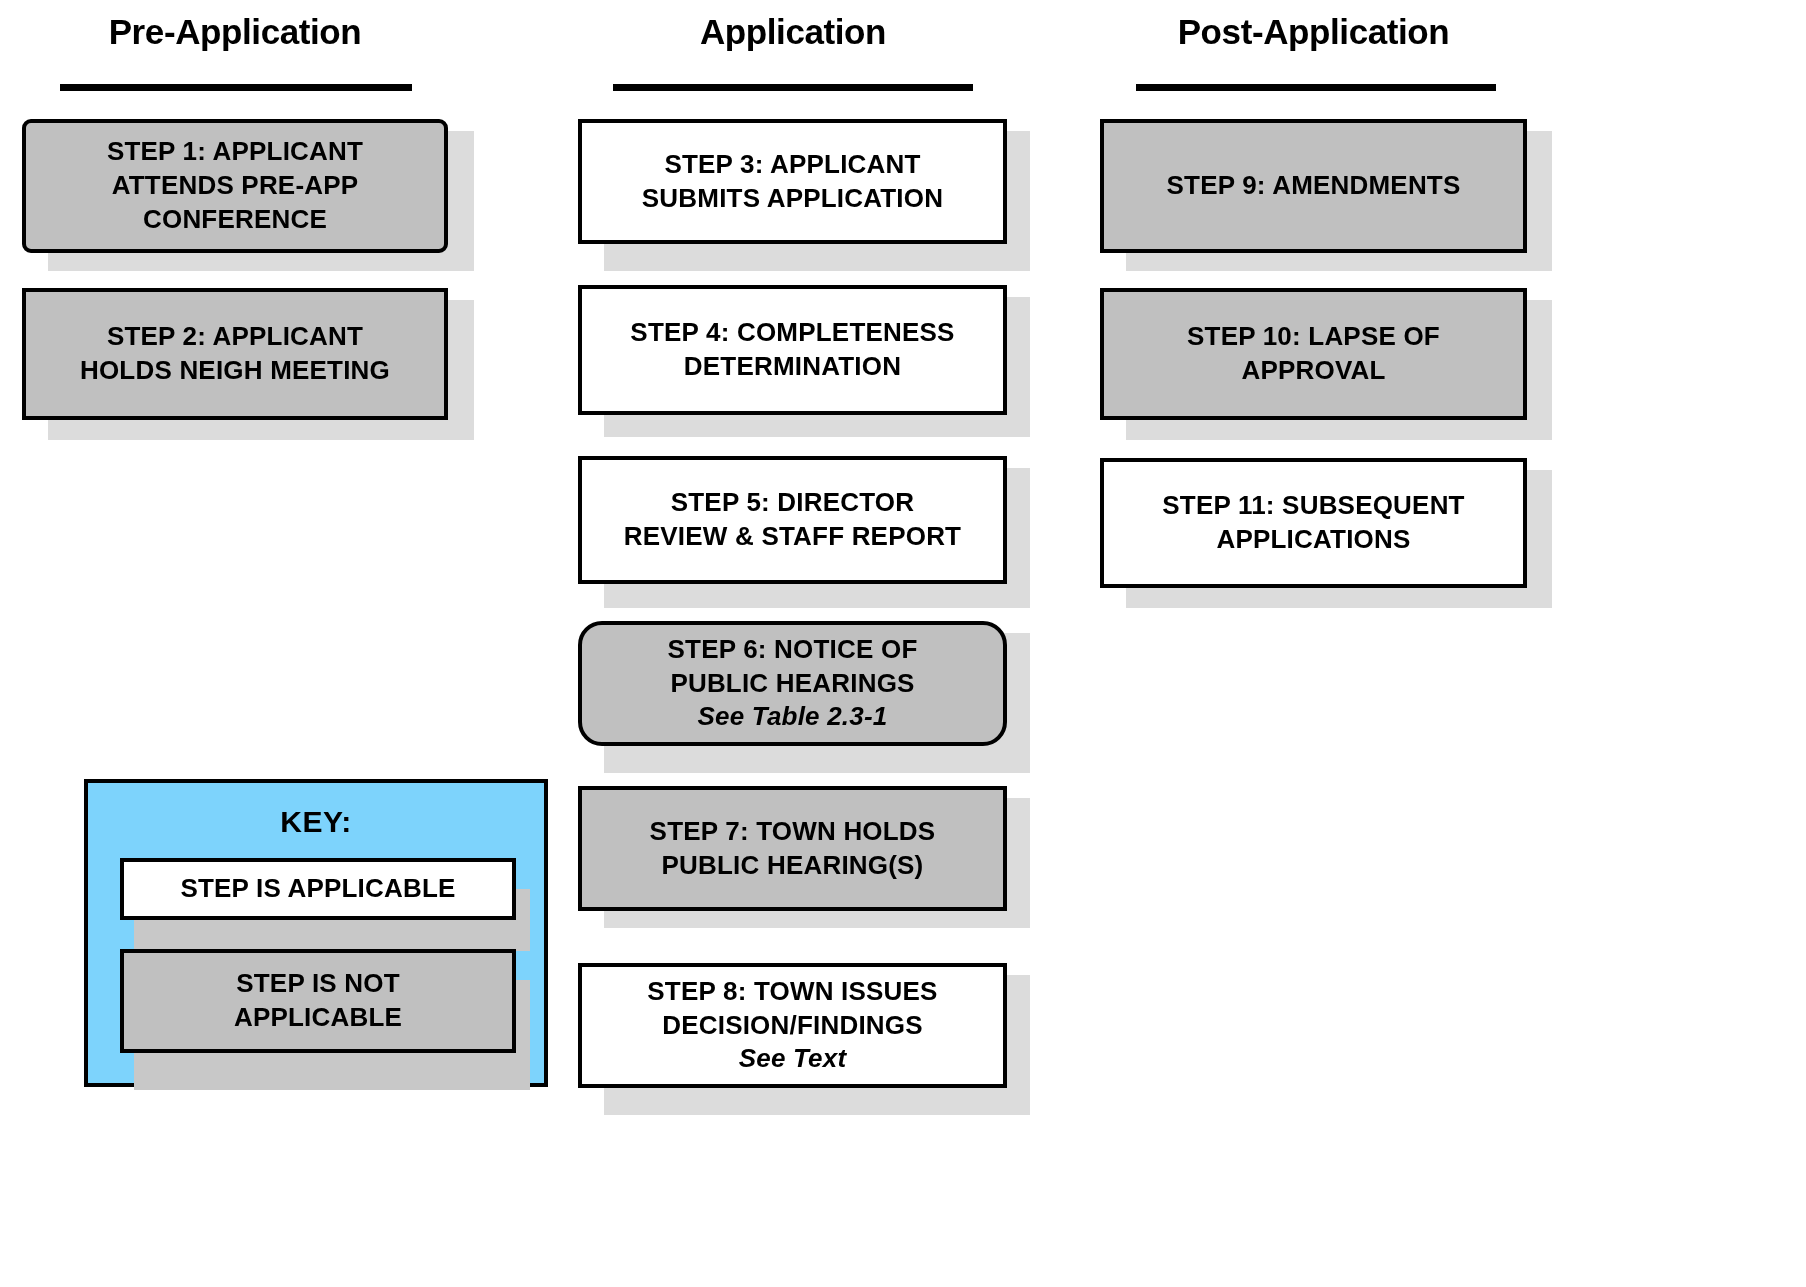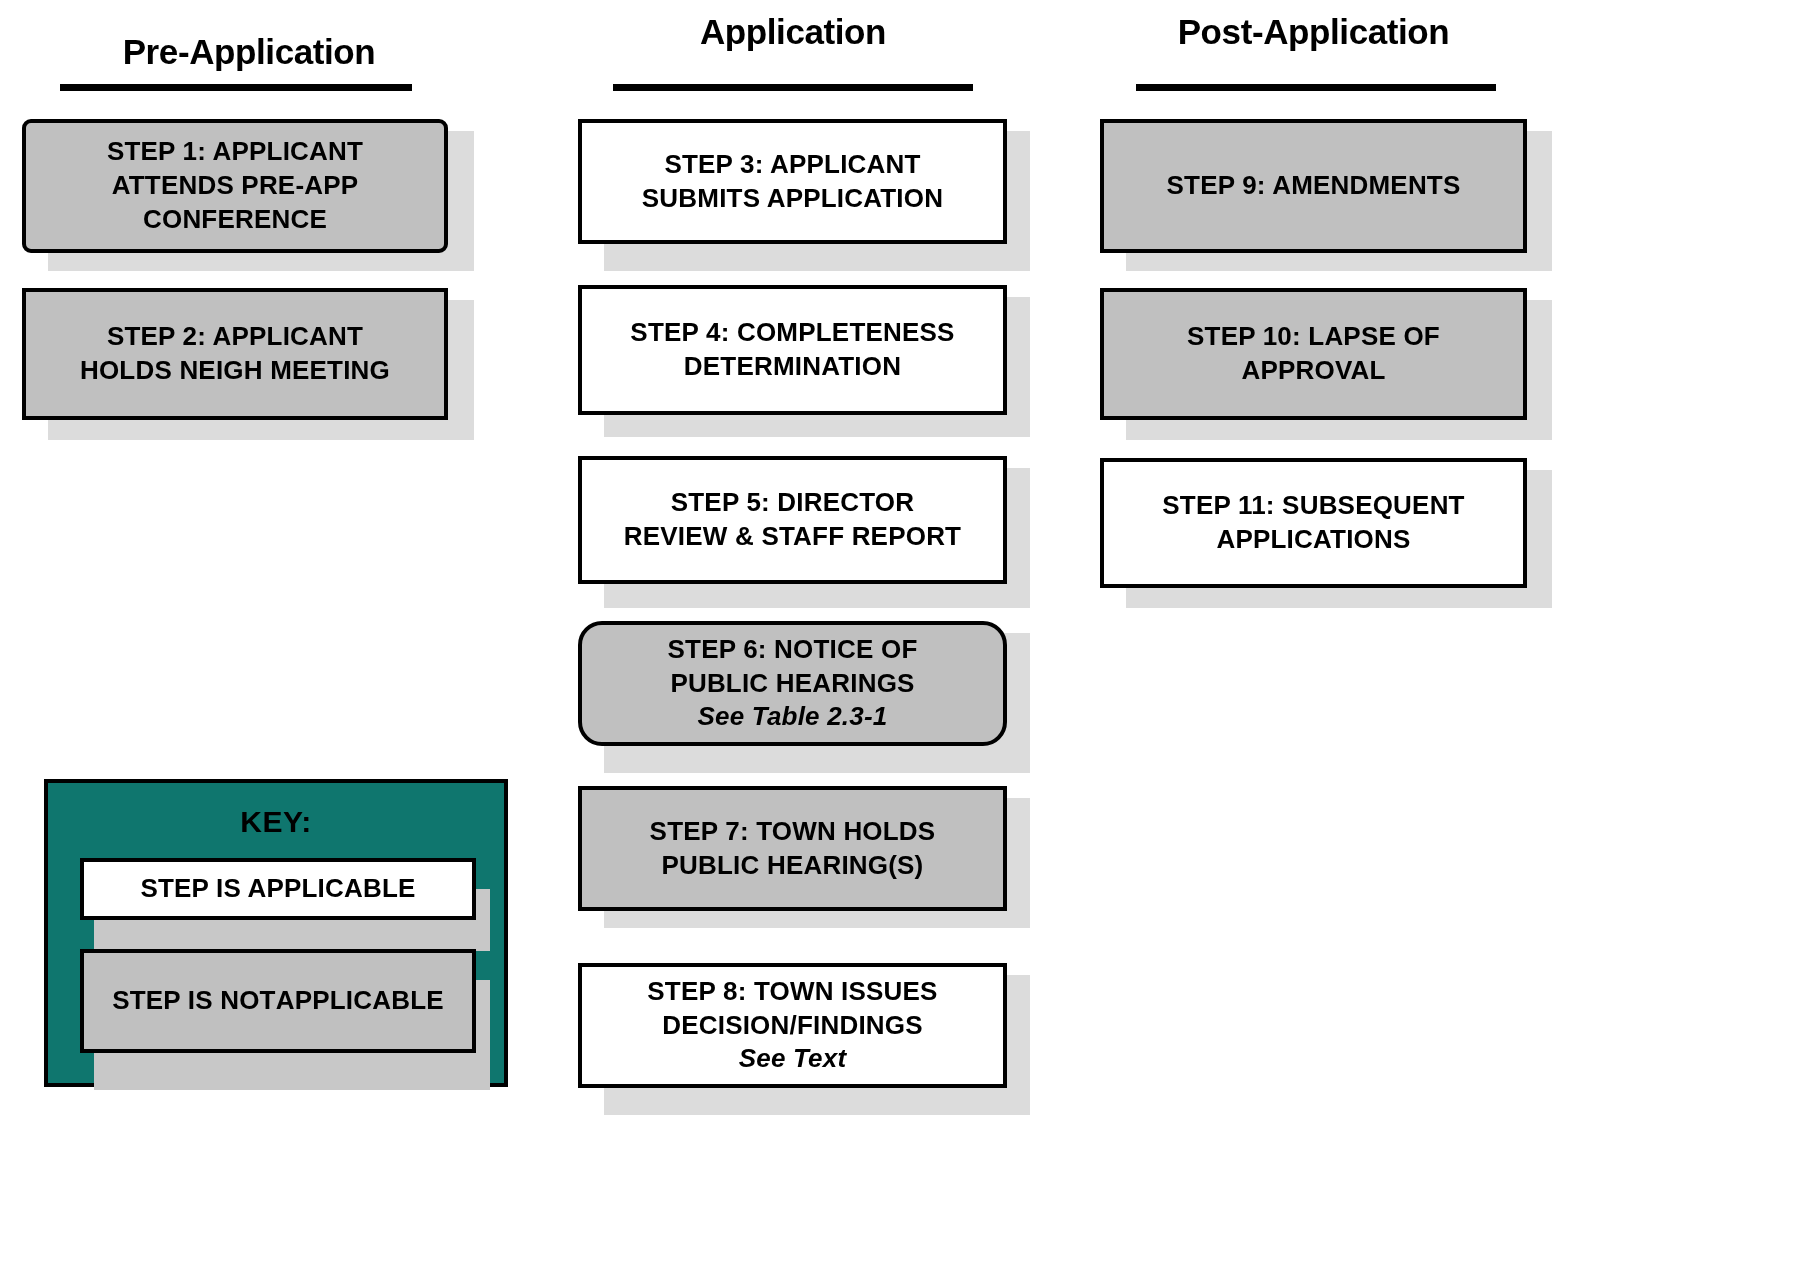--- a/index.html
+++ b/index.html
@@ -74,22 +74,23 @@
     font-style: italic;
     font-weight: bold;
     white-space: nowrap;
   }
 
   
   .key-box {
     position: absolute;
     box-sizing: border-box;
     border: 4px solid #000000;
-    background: #0f766e;
+    background: #7dd3fc;
     z-index: 3;
+    margin-left: 40px;
   }
   .key-title {
     position: absolute;
     width: 100%;
     text-align: center;
     font-weight: bold;
     font-size: 30px;
     color: #000000;
     letter-spacing: 0.5px;
   }
@@ -114,21 +115,21 @@
     position: absolute;
     background: #c8c8c8;
     z-index: 4;
   }
 </style>
 </head>
 <body>
 
 <div class="canvas">
 
-  <div class="col-header" style="left:36px; top:12px; width:426px;margin-top:20px;">Pre-Application</div>
+  <div class="col-header" style="left:22px; top:12px; width:426px;">Pre-Application</div>
   <div class="col-rule" style="left:60px; top:84px; width:352px;"></div>
 
   <div class="step-shadow" style="left:48px; top:131px; width:426px; height:140px;"></div>
   <div class="step-box not-applicable" style="left:22px; top:119px; width:426px; height:134px;border-radius:9px;">
     <span class="step-line">STEP 1:  APPLICANT</span>
     <span class="step-line">ATTENDS PRE-APP</span>
     <span class="step-line">CONFERENCE</span>
   </div>
 
   <div class="step-shadow" style="left:48px; top:300px; width:426px; height:140px;"></div>
@@ -139,21 +140,21 @@
 
   <div class="key-box" style="left:44px; top:779px; width:464px; height:308px;">
     <div class="key-title" style="top:22px; left:0;">KEY:</div>
 
     <div class="key-item-shadow" style="left:46px; top:106px; width:396px; height:62px;"></div>
     <div class="key-item applicable" style="left:32px; top:75px; width:396px; height:62px;">
       <span class="step-line">STEP IS APPLICABLE</span>
     </div>
 
     <div class="key-item-shadow" style="left:46px; top:197px; width:396px; height:110px;"></div>
-    <div class="key-item not-applicable" style="left:32px; top:166px; width:396px; height:104px; flex-direction:row;">
+    <div class="key-item not-applicable" style="left:32px; top:166px; width:396px; height:104px; flex-direction:column;">
       <span class="step-line">STEP IS NOT</span>
       <span class="step-line">APPLICABLE</span>
     </div>
   </div>
 
   <div class="col-header" style="left:578px; top:12px; width:430px;">Application</div>
   <div class="col-rule" style="left:613px; top:84px; width:360px;"></div>
 
   <div class="step-shadow" style="left:604px; top:131px; width:426px; height:140px;"></div>
   <div class="step-box applicable" style="left:578px; top:119px; width:429px; height:125px;">

